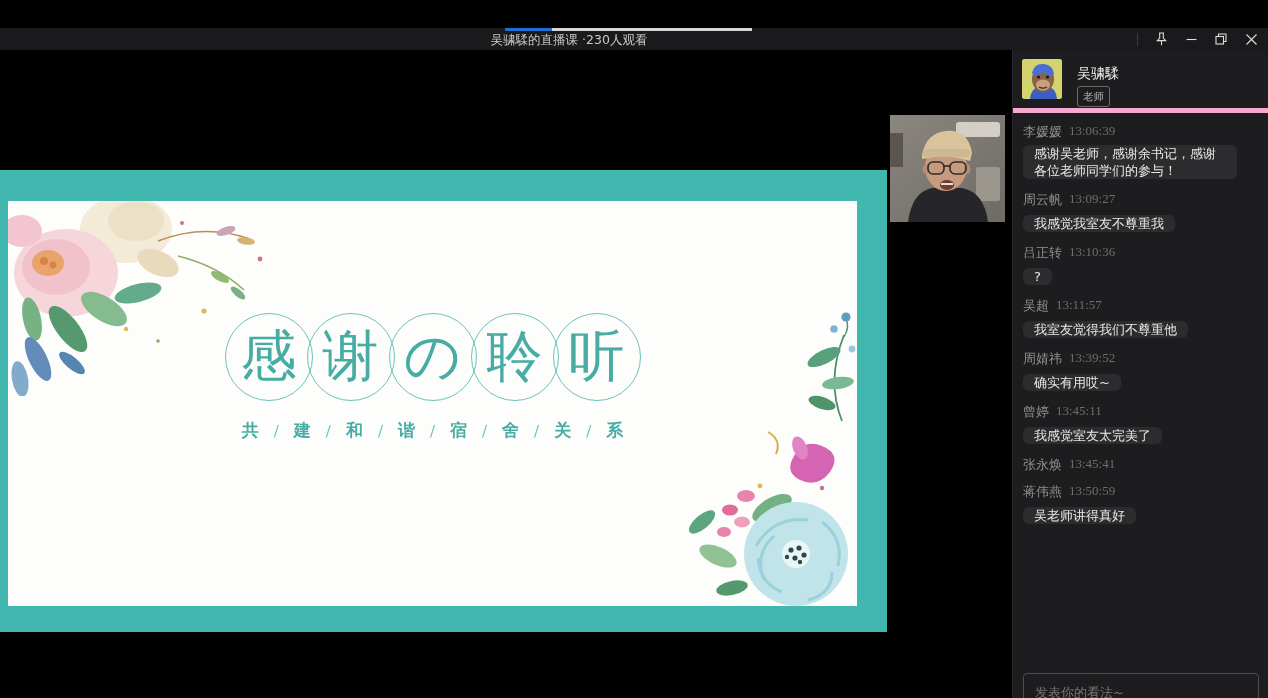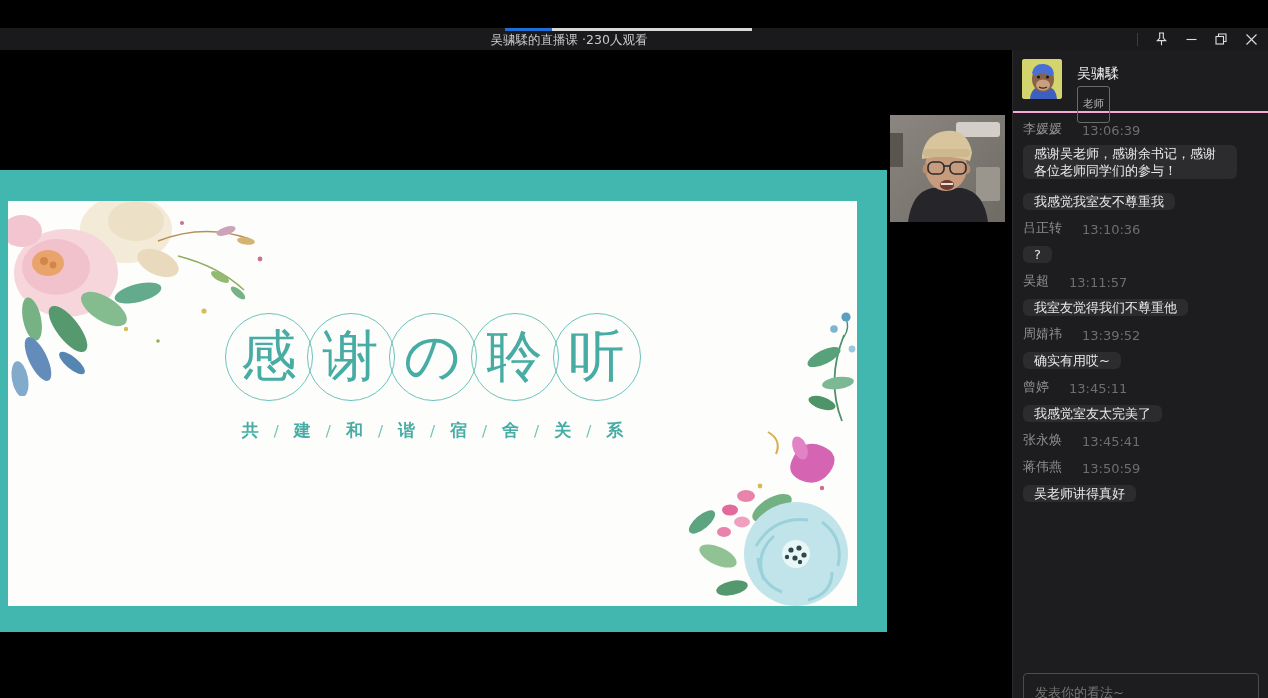--- a/index.html
+++ b/index.html
@@ -45,30 +45,30 @@
   .deco { position:absolute; }
 
   
   .webcam { position:absolute; left:890px; top:65px; width:115px; height:107px;
             overflow:hidden; background:#7d7973; }
   .webcam svg { display:block; }
 
   
   .sidebar { position:absolute; left:1012px; top:22px; width:256px; height:676px;
              background:#1d1d1f; border-left:1px solid #29292b; }
-  .sidebar-header { position:relative; height:63px; border-bottom:2px solid #f9a8d4; }
+  .sidebar-header { position:relative; height:63px; border-bottom:5px solid #f9a8d4; }
   .teacher-avatar { position:absolute; left:9px; top:9px; width:40px; height:40px;
                     border-radius:3px; overflow:hidden; background:#d4d46e; }
   .teacher-name { position:absolute; left:64px; top:15px; font-size:14px; color:#ececec; }
   .teacher-badge { position:absolute; left:64px; top:36px; font-size:10.5px; color:#b5b5b5;
-                   border:1px solid #6a6a6a; border-radius:3px; padding:11px 5px; line-height:13px;font-family:Liberation Mono, monospace; }
+                   border:1px solid #6a6a6a; border-radius:3px; padding:3px 5px; line-height:13px; }
   .chat-list { position:absolute; left:10px; right:8px; top:64px; bottom:60px; overflow:hidden; }
   .msg { margin-top:12px; }
   .msg.clipped { margin-top:-22px; }
-  .msg-head { display:flex; align-items:flex-end; gap:20px; height:15px; margin-bottom:7px; }
+  .msg-head { display:flex; align-items:flex-start; gap:7px; height:15px; margin-bottom:7px;font-family:Liberation Serif, serif; }
   .msg-name { font-size:13px; color:#8f8f8f; }
   .msg-time { font-size:13px; color:#6e6e6e; }
   .msg-bubble { display:inline-block; background:#2c2c2e; border-radius:6px;
                 padding:0 11px; font-size:13px; line-height:17px; color:#e9e9e9;
                 max-width:214px; }
   .chat-input { position:absolute; left:10px; top:623px; width:236px; height:70px;
                 border:1px solid #4c4c4e; border-radius:4px; background:transparent; }
   .chat-input textarea { width:100%; height:100%; background:transparent; border:none;
                          outline:none; resize:none; color:#ddd; font-size:13px;
                          padding:10px 11px; font-family:inherit; }
@@ -267,21 +267,24 @@
       <div class="teacher-name">吴骕騥</div>
       <div class="teacher-badge">老师</div>
     </div>
 
     <div class="chat-list">
         <div class="msg clipped"><div class="msg-bubble">欢迎吴老师！辛苦啦！</div></div>
         <div class="msg"><div class="msg-head">
             <span class="msg-name">李媛媛</span>
             <span class="msg-time">13:06:39</span>
           </div><div class="msg-bubble">感谢吴老师，感谢余书记，感谢各位老师同学们的参与！</div></div>
-        <div class="msg"><div class="msg-bubble">我感觉我室友不尊重我</div></div>
+        <div class="msg"><div class="msg-head">
+            <span class="msg-name">周云帆</span>
+            <span class="msg-time">13:09:27</span>
+          </div><div class="msg-bubble">我感觉我室友不尊重我</div></div>
         <div class="msg"><div class="msg-head">
             <span class="msg-name">吕正转</span>
             <span class="msg-time">13:10:36</span>
           </div><div class="msg-bubble">?</div></div>
         <div class="msg"><div class="msg-head">
             <span class="msg-name">吴超</span>
             <span class="msg-time">13:11:57</span>
           </div><div class="msg-bubble">我室友觉得我们不尊重他</div></div>
         <div class="msg"><div class="msg-head">
             <span class="msg-name">周婧祎</span>

